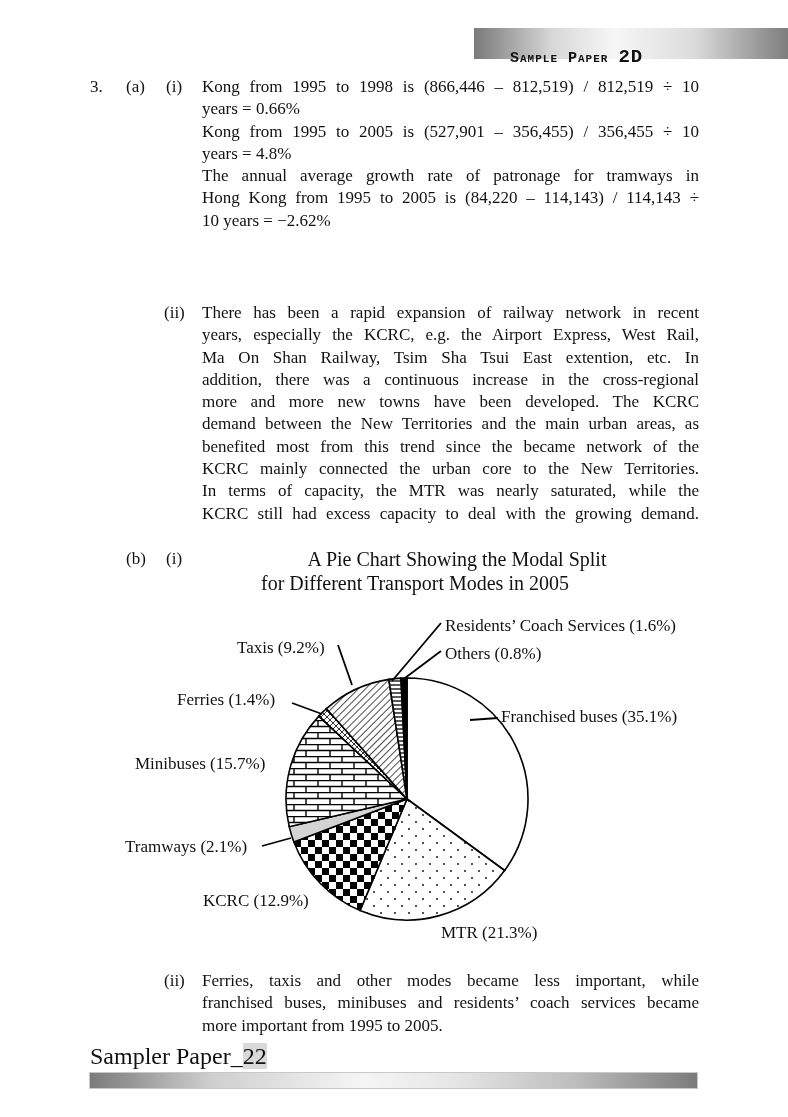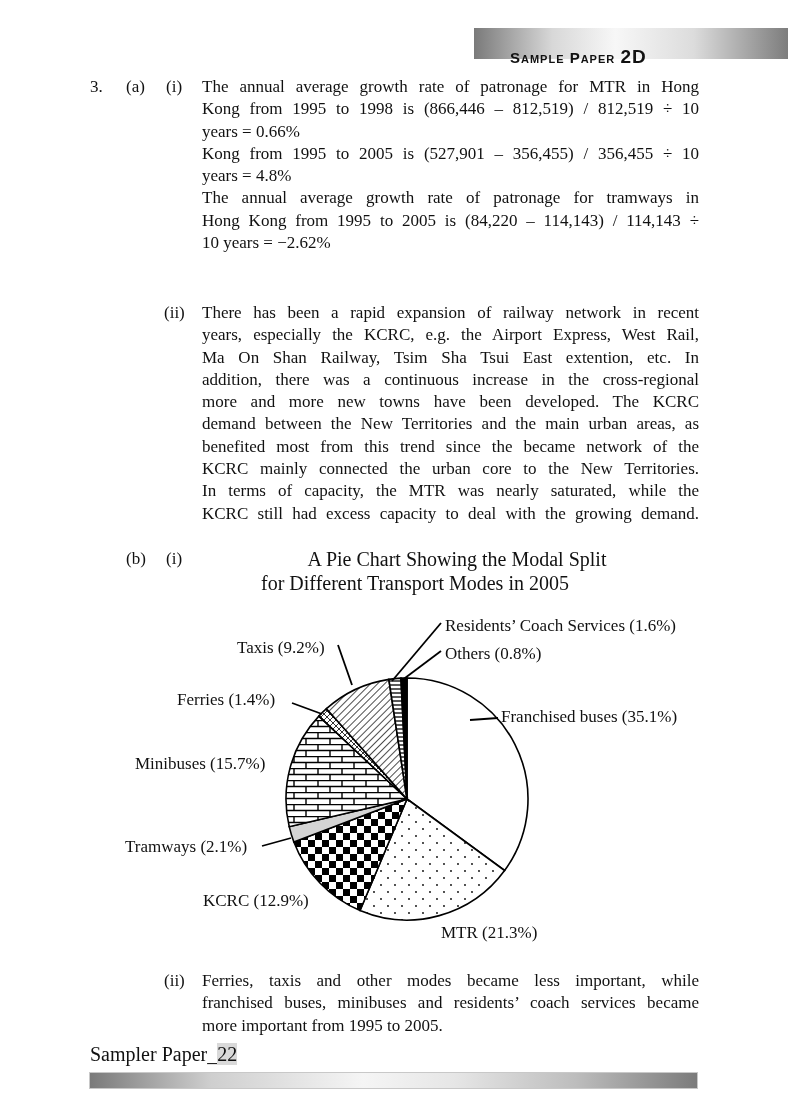--- a/index.html
+++ b/index.html
@@ -1,46 +1,45 @@
 <!DOCTYPE html>
 <html><head>
 <meta charset="utf-8">
 <style>
   html,body{margin:0;padding:0;background:#fff;}
   body{width:788px;height:1117px;position:relative;overflow:hidden;
        font-family:"Liberation Serif","DejaVu Serif",serif;color:#111;}
   .header-bar{position:absolute;left:474px;top:28px;width:314px;height:31px;
        background:linear-gradient(to right,#7a7a7a 0%,#d8d8d8 25%,#f7f7f7 45%,#dcdcdc 70%,#7d7d7d 100%);}
-  .header-title{position:absolute;left:510px;top:46px;font-family:Liberation Sans, sans-serif;
+  .header-title{position:absolute;left:510px;top:46px;font-family:Liberation Mono, monospace;
        font-weight:bold;font-size:15px;letter-spacing:1px;font-variant:small-caps;color:#111;}
   .header-title .big{font-size:19px;}
   .lbl{position:absolute;font-size:17px;line-height:22.3px;}
   .para{position:absolute;left:202px;width:497px;font-size:17px;line-height:22.3px;text-align:justify;}
   .para .ln{display:block;text-align:justify;text-align-last:justify;white-space:nowrap;}
   .para .ln.last{text-align-last:left;}
   .chart-title{position:absolute;left:202px;width:497px;text-align:center;font-size:20px;line-height:22px;}
   svg.pie{position:absolute;left:0;top:0;}
-  .footer-text{position:absolute;left:90px;top:1043px;font-size:20px;}
+  .footer-text{position:absolute;left:90px;top:1043px;font-size:24px;}
   .footer-text .pg{background:#d9d9d9;}
   .footer-bar{position:absolute;left:89px;top:1072px;width:607px;height:15px;
        border:1px solid #c8c8c8;
        background:linear-gradient(to right,#7a7a7a 0%,#cfcfcf 20%,#f5f5f5 45%,#e6e6e6 60%,#bdbdbd 80%,#7b7b7b 100%);}
   .plabel{font-family:"Liberation Serif","DejaVu Serif",serif;font-size:17px;fill:#111;}
 </style>
 </head>
 <body>
 
 <div class="header-bar"></div>
 <div class="header-title"><span>Sample Paper </span><span class="big">2D</span></div>
 
 <div class="lbl" style="left:90px;top:76px">3.</div>
 <div class="lbl" style="left:126px;top:76px">(a)</div>
 <div class="lbl" style="left:166px;top:76px">(i)</div>
 <div class="para" style="top:76px">
-  <span class="ln">The annual average growth rate of patronage for MTR in Hong</span>
   <span class="ln">Kong from 1995 to 1998 is (866,446 – 812,519) / 812,519 ÷ 10</span>
   <span class="ln last">years = 0.66%</span>
   <span class="ln">Kong from 1995 to 2005 is (527,901 – 356,455) / 356,455 ÷ 10</span>
   <span class="ln last">years = 4.8%</span>
   <span class="ln">The annual average growth rate of patronage for tramways in</span>
   <span class="ln">Hong Kong from 1995 to 2005 is (84,220 – 114,143) / 114,143 ÷</span>
   <span class="ln last">10 years = −2.62%</span>
 </div>
 
 <div class="lbl" style="left:164px;top:302px">(ii)</div>

